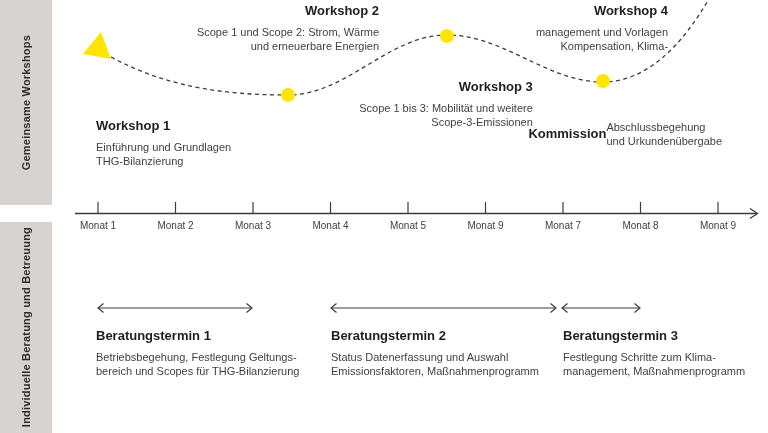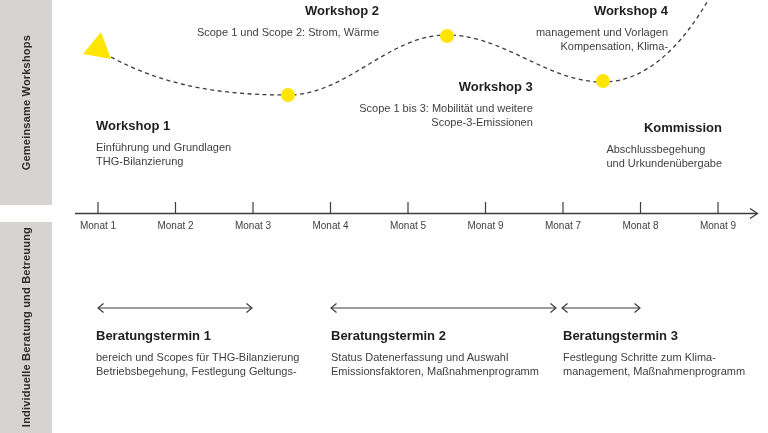--- a/index.html
+++ b/index.html
@@ -26,21 +26,21 @@
   .vlabel{
     writing-mode:vertical-rl;transform:rotate(180deg);
     font-size:11px;font-weight:700;color:var(--sidebar-text);
     letter-spacing:.2px;white-space:nowrap;
   }
   
   svg.layer{position:absolute;left:0;top:0;width:768px;height:433px;}
   
   .block{position:absolute;}
   .block.center{transform:translateX(-50%);text-align:right;}
-  .block.rightcol{display:flex;flex-direction:column;align-items:flex-end;}
+  .block.rightcol{display:flex;flex-direction:row;align-items:flex-end;}
   .block.rightcol .bdesc{text-align:left;}
   .btitle{
     font-size:13px;line-height:16px;font-weight:700;color:var(--heading-color);
     white-space:nowrap;margin-bottom:6px;
   }
   .bdesc{font-size:11px;line-height:14px;color:var(--body-color);white-space:nowrap;}
   .month{
     position:absolute;top:220px;transform:translateX(-50%);
     font-size:10px;color:var(--body-color);white-space:nowrap;
   }
@@ -107,20 +107,21 @@
     <div class="bdesc">
       <div>Einführung und Grundlagen</div>
       <div>THG-Bilanzierung</div>
     </div>
   </div>
 
   <div class="block center" style="left:288px;top:3px">
     <div class="btitle">Workshop 2</div>
     <div class="bdesc">
       <div>Scope 1 und Scope 2: Strom, Wärme</div>
+      <div>und erneuerbare Energien</div>
     </div>
   </div>
 
   <div class="block center" style="left:446px;top:79px">
     <div class="btitle">Workshop 3</div>
     <div class="bdesc">
       <div>Scope 1 bis 3: Mobilität und weitere</div>
       <div>Scope-3-Emissionen</div>
     </div>
   </div>
@@ -147,22 +148,22 @@
   <span class="month" style="left:330.5px">Monat 4</span>
   <span class="month" style="left:408px">Monat 5</span>
   <span class="month" style="left:485.5px">Monat 9</span>
   <span class="month" style="left:563px">Monat 7</span>
   <span class="month" style="left:640.5px">Monat 8</span>
   <span class="month" style="left:718px">Monat 9</span>
 
   <div class="block" style="left:96px;top:328px">
     <div class="btitle">Beratungstermin 1</div>
     <div class="bdesc">
+      <div>Betriebsbegehung, Festlegung Geltungs-</div>
       <div>bereich und Scopes für THG-Bilanzierung</div>
-      <div>Betriebsbegehung, Festlegung Geltungs-</div>
     </div>
   </div>
 
   <div class="block" style="left:331px;top:328px">
     <div class="btitle">Beratungstermin 2</div>
     <div class="bdesc">
       <div>Status Datenerfassung und Auswahl</div>
       <div>Emissionsfaktoren, Maßnahmenprogramm</div>
     </div>
   </div>

